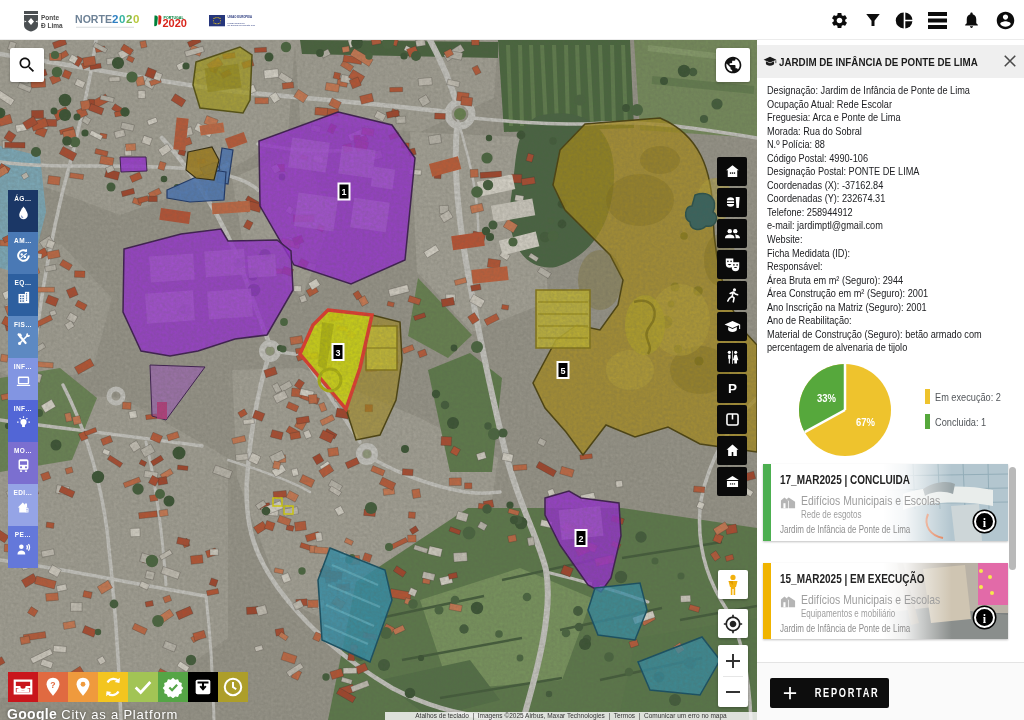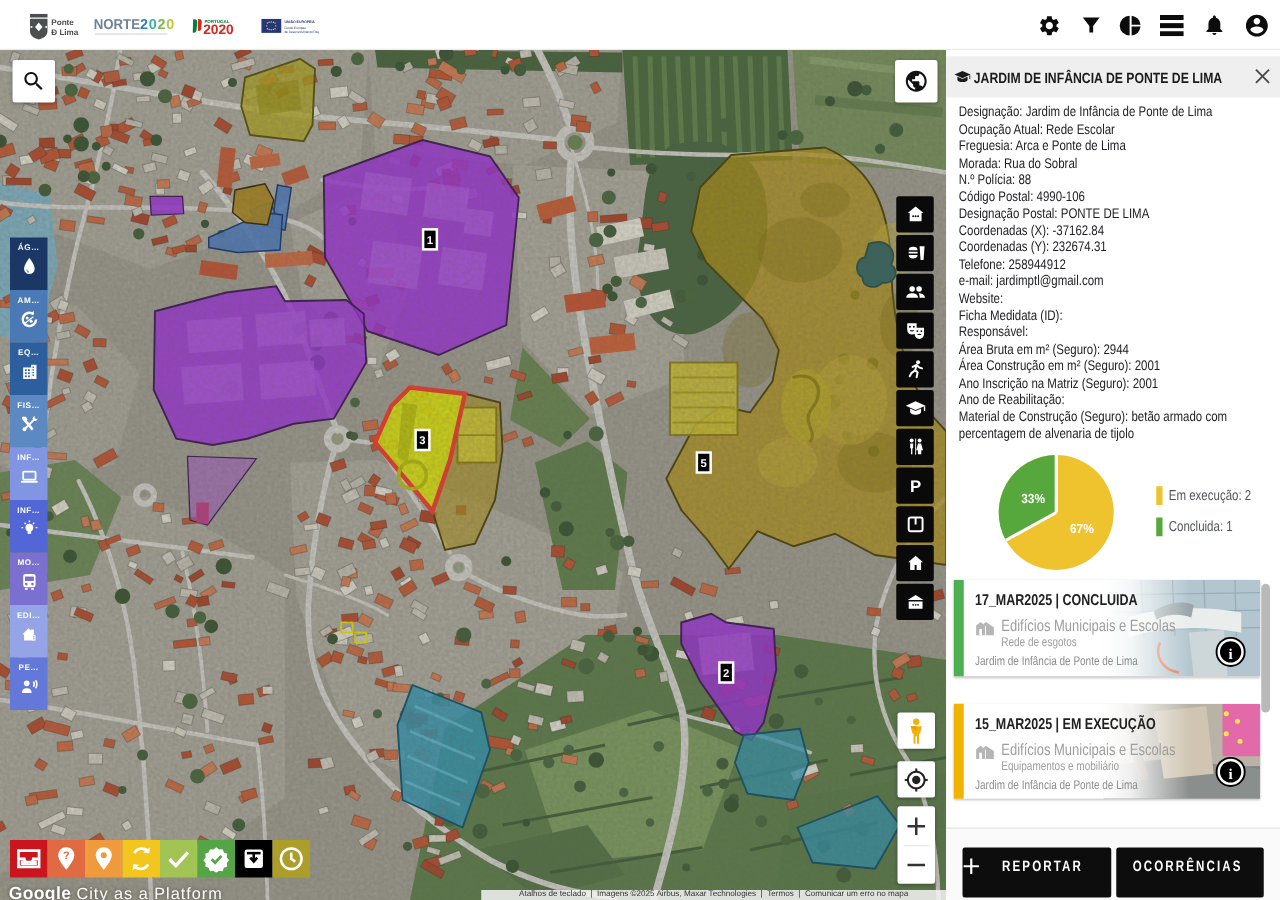--- a/index.html
+++ b/index.html
@@ -24,21 +24,21 @@
 #pbody { position:absolute; left:10px; top:44px; font-size:11.2px; line-height:13.55px; color:#202124; white-space:pre; transform:scaleX(.82); transform-origin:0 0; }
 .leg { position:absolute; font-size:11.5px; color:#52565a; white-space:nowrap; transform:scaleX(.8); transform-origin:0 0; }
 .legbar { position:absolute; width:5px; height:15px; }
 .card { position:absolute; left:6px; width:245px; background:#fff; }
 .cbar { position:absolute; left:0; top:0; width:8px; height:100%; }
 .ctitle { position:absolute; left:17px; top:9px; font-size:12.5px; font-weight:bold; color:#212121; white-space:nowrap; transform:scaleX(.8); transform-origin:0 0; }
 .csub { position:absolute; left:38px; top:29px; font-size:13px; color:#9e9e9e; white-space:nowrap; transform:scaleX(.8); transform-origin:0 0; }
 .csub2 { position:absolute; left:38px; top:45px; font-size:10px; color:#9e9e9e; white-space:nowrap; transform:scaleX(.8); transform-origin:0 0; }
 .cfoot { position:absolute; left:17px; top:60px; font-size:10px; color:#8d8d8d; white-space:nowrap; transform:scaleX(.8); transform-origin:0 0; }
 .cinfo { position:absolute; width:21px; height:21px; border-radius:50%; background:#000; color:#fff; text-align:center; font-size:12px; font-weight:bold; line-height:21px; font-family:"Liberation Serif",serif; }
-.btnblack { position:absolute; top:638px; height:40px; background:#0d0d0d; border-radius:2px; color:#fff; font-size:12px; font-weight:bold; letter-spacing:2.2px; text-align:left; line-height:30px; }
+.btnblack { position:absolute; top:638px; height:30px; background:#0d0d0d; border-radius:2px; color:#fff; font-size:12px; font-weight:bold; letter-spacing:2.2px; text-align:right; line-height:30px; }
 .btnin { display:inline-block; transform:scaleX(.77); white-space:nowrap; }
 
 .cbtn { position:absolute; top:632px; width:30px; height:30px; display:flex; align-items:center; justify-content:center; z-index:10; }
 </style>
 </head>
 <body>
 <div id="stage">
 
 <div id="topbar">
 
@@ -1435,15 +1435,14 @@
 </div>
 
 <div class="abs" style="left:252px;top:427px;width:7px;height:103px;background:#b9b9b9;border-radius:4px"></div>
 
 <div class="abs" style="left:0;top:622px;width:267px;height:58px;background:#fafafa;border-top:1px solid #e4e4e4"></div>
 
 <div class="btnblack" style="left:13px;width:119px"><svg style="vertical-align:-3px;margin-right:8px" width="14" height="14" viewBox="0 0 16 16">
           <path d="M7,1 h2 v6 h6 v2 h-6 v6 h-2 v-6 h-6 v-2 h6 Z" fill="#fff"></path>
         </svg><span class="btnin" style="vertical-align:top">REPORTAR</span></div>
 
-<div class="btnblack" style="left:136px;width:118px"><span class="btnin">OCORRÊNCIAS</span></div>
 </div>
 </div>
 
 </body></html>

